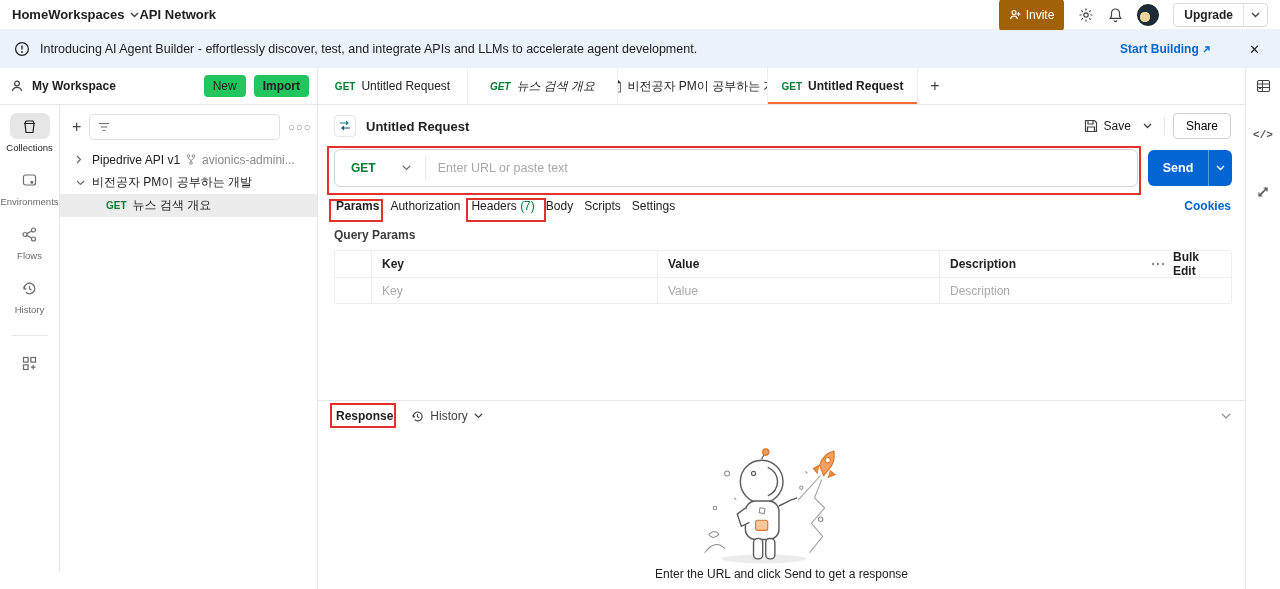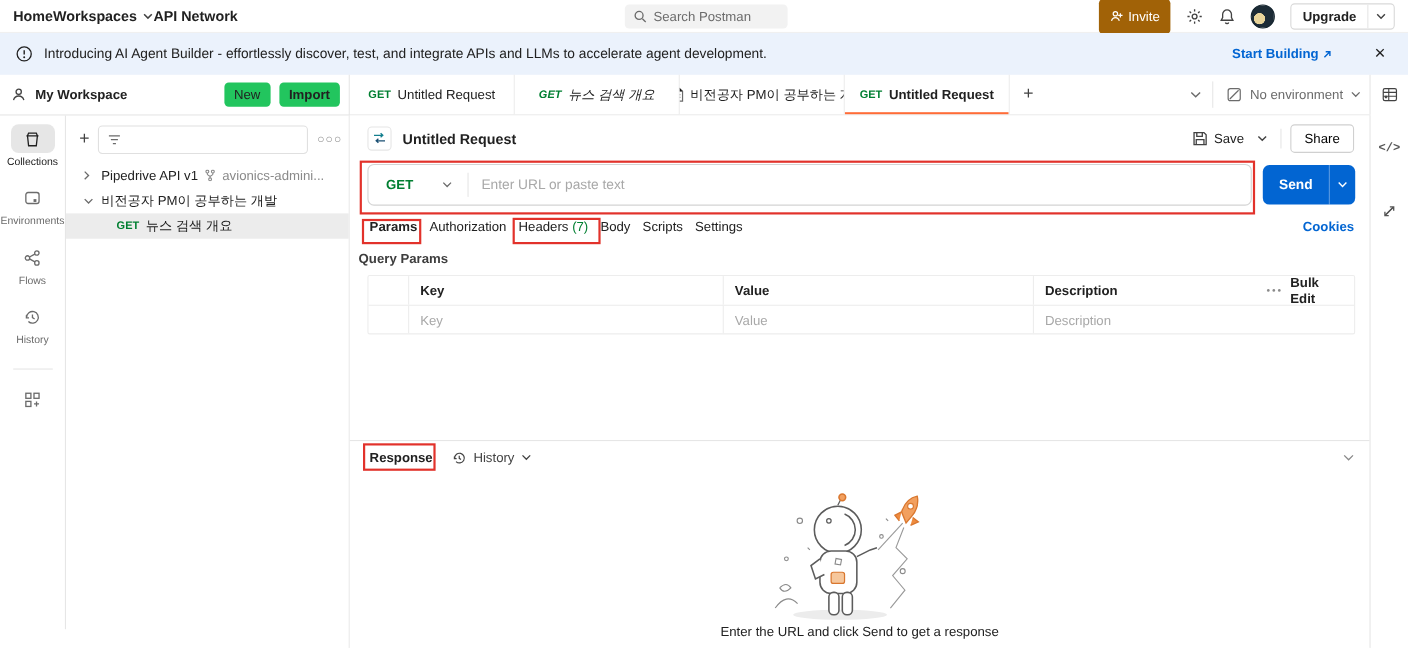--- a/index.html
+++ b/index.html
@@ -90,21 +90,21 @@
   .send-btn { width:84px; height:36px; background:#0265d2; border:none; border-radius:6px; color:#fff; display:flex; align-items:center; cursor:pointer; font-family:inherit; }
   .send-btn .slbl { flex:1; font-size:12.5px; font-weight:600; text-align:center; }
   .send-btn .schev { width:24px; border-left:1px solid rgba(255,255,255,.35); height:100%; display:flex; align-items:center; justify-content:center; }
 
   .subtabs { display:flex; align-items:center; height:32px; padding:0 14px 0 16px; gap:7px; margin-top:3px; }
   .subtab { padding:4px 2px; color:#212121; font-size:12px; cursor:pointer; white-space:nowrap; }
   .subtab.active { font-weight:700; }
   .subtab .cnt { color:#007f31; }
   .cookies { margin-left:auto; color:#0265d2; font-weight:600; font-size:12px; cursor:pointer; }
 
-  .qp-label { margin:6px 0 8px 8px; font-size:12px; color:#3d3d3d; font-weight:600; }
+  .qp-label { margin:6px 0 8px 16px; font-size:12px; color:#3d3d3d; font-weight:600; }
   .qp-table { margin:0 13px 0 16px; border:1px solid #ededed; border-radius:2px; }
   .qp-row { display:flex; height:26px; align-items:stretch; }
   .qp-row + .qp-row { border-top:1px solid #ededed; }
   .qp-cell { border-left:1px solid #ededed; display:flex; align-items:center; padding:0 10px; font-size:12px; }
   .qp-cell:first-child { border-left:none; }
   .c-handle { width:36px; }
   .c-key { width:286px; }
   .c-value { width:282px; }
   .c-desc { width:202px; }
   .c-bulk { flex:1; justify-content:flex-end; gap:8px; color:#6b6b6b; cursor:pointer; border-left:none; padding-right:12px; }
@@ -151,29 +151,20 @@
             <svg width="9" height="6" viewBox="0 0 9 6">
               <path d="M1 1l3.5 3.5L8 1" fill="none" stroke="#424242" stroke-width="1.4"></path>
             </svg>
           </span>
       </div>
       <div class="navitem">
           <span>API Network</span>
         </div>
     </div>
 
-    <div class="searchbox">
-      <span>
-          <svg width="12" height="12" viewBox="0 0 12 12">
-            <circle cx="5" cy="5" r="3.6" fill="none" stroke="#6b6b6b" stroke-width="1.2"></circle>
-            <path d="M8 8l3 3" stroke="#6b6b6b" stroke-width="1.2"></path>
-          </svg>
-        </span>
-      <input type="text" placeholder="Search Postman" style="">
-    </div>
 
     <div class="top-right">
       <button class="invite-btn">
         <span>
             <svg width="12" height="12" viewBox="0 0 12 12">
               <circle cx="5" cy="3.5" r="2" fill="none" stroke="#fff" stroke-width="1.1"></circle>
               <path d="M1.5 10c.5-2 2-3 3.5-3s3 1 3.5 3" fill="none" stroke="#fff" stroke-width="1.1"></path>
               <path d="M9.5 3v4M7.5 5h4" stroke="#fff" stroke-width="1.1"></path>
             </svg>
           </span>
@@ -247,41 +238,20 @@
           </svg>
         </span>
       <span>비전공자 PM이 공부하는 개</span>
     </div>
     <div class="rtab active">
       <span class="m">GET</span>
       <span>Untitled Request</span>
     </div>
     <button class="newtab-btn">+</button>
 
-    <div class="strip-right">
-      <span style="cursor:pointer">
-          <svg width="10" height="7" viewBox="0 0 10 7">
-            <path d="M1 1l4 4 4-4" fill="none" stroke="#6b6b6b" stroke-width="1.3"></path>
-          </svg>
-        </span>
-      <div class="env-pick">
-        <span>
-            <svg width="14" height="14" viewBox="0 0 14 14">
-              <rect x="1.5" y="1.5" width="11" height="11" rx="2" fill="none" stroke="#6b6b6b" stroke-width="1.1"></rect>
-              <path d="M3 11L11 3" stroke="#6b6b6b" stroke-width="1.1"></path>
-            </svg>
-          </span>
-        <span>No environment</span>
-        <span>
-            <svg width="9" height="6" viewBox="0 0 9 6">
-              <path d="M1 1l3.5 3.5L8 1" fill="none" stroke="#6b6b6b" stroke-width="1.2"></path>
-            </svg>
-          </span>
-      </div>
-    </div>
   </div>
 
   <div class="left-rail">
     <div class="rail-item active">
       <span class="icw">
           <svg width="17" height="17" viewBox="0 0 17 17">
             <path d="M3 5.5h11M4 5.5l1-2.5h7l1 2.5M4 5.5l1 9h7l1-9" fill="none" stroke="#212121" stroke-width="1.2"></path>
           </svg>
         </span>
       <span class="rlabel">Collections</span>

